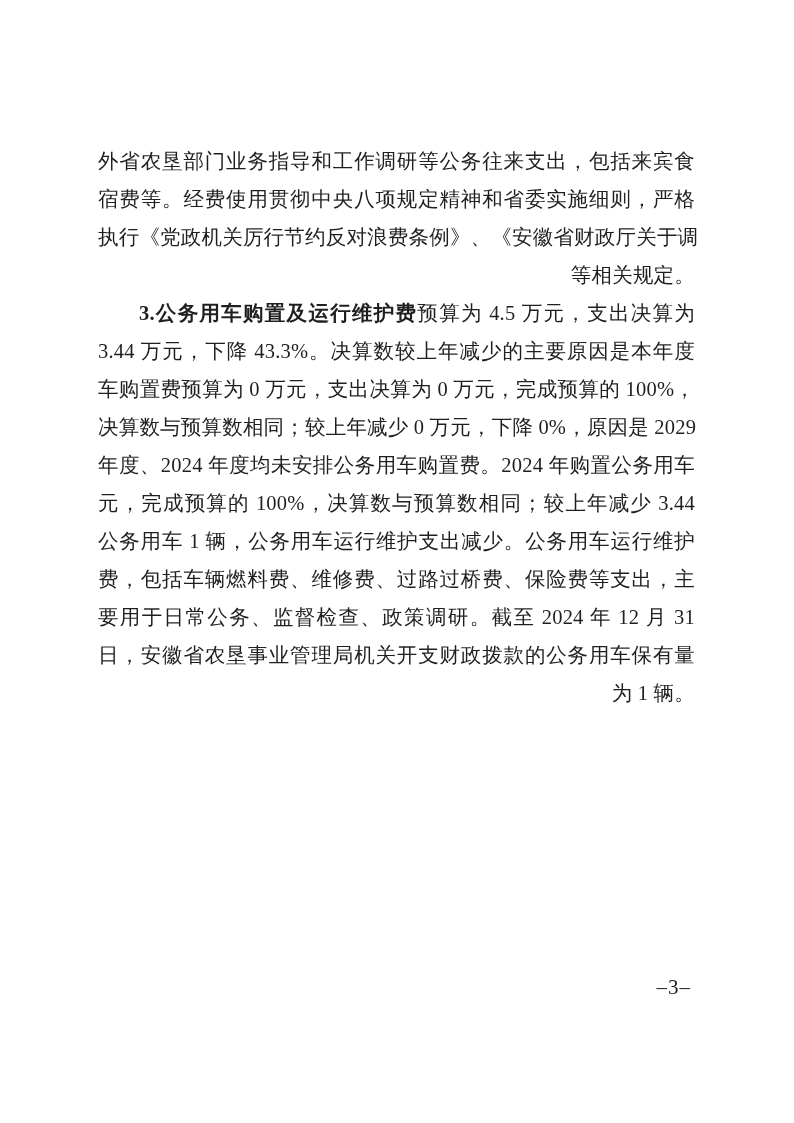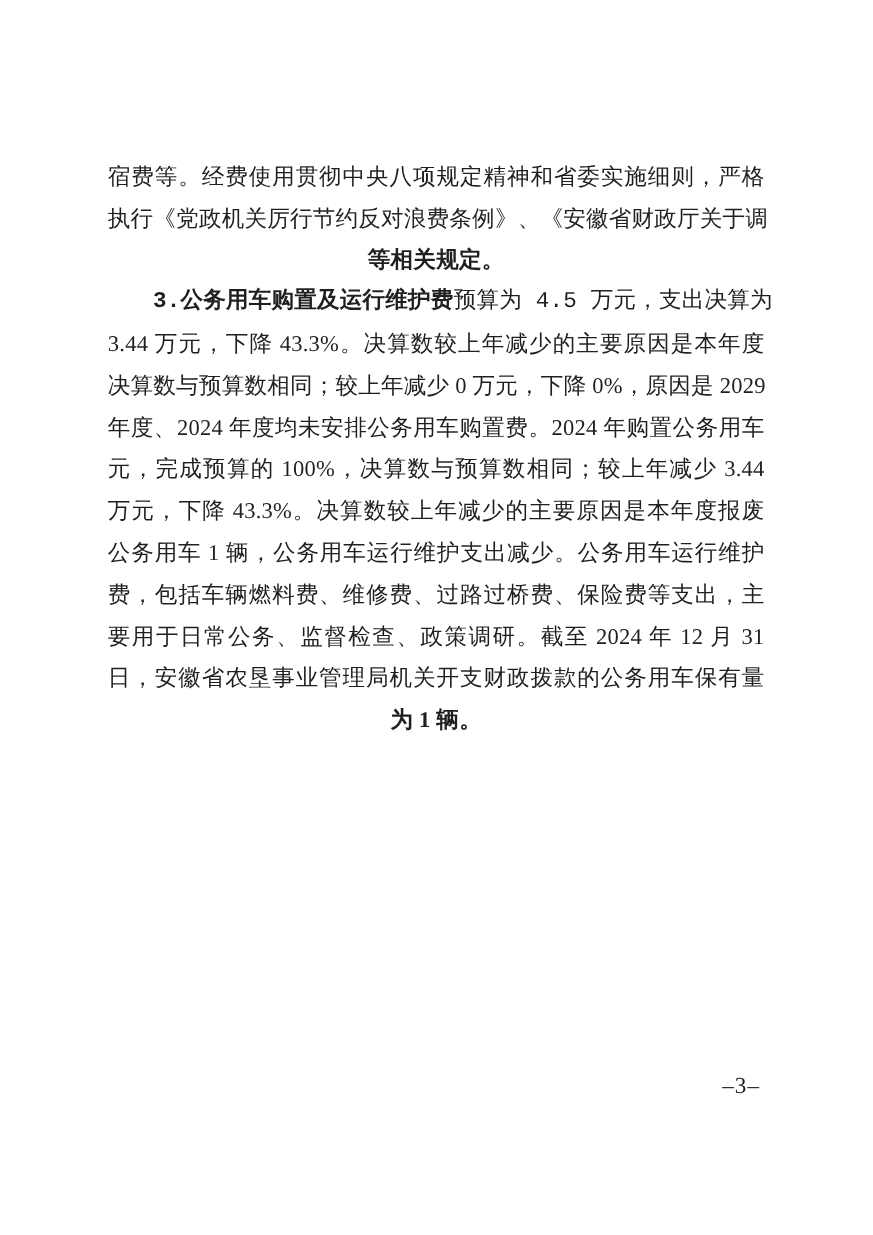--- a/index.html
+++ b/index.html
@@ -24,55 +24,54 @@
     font-size: 20.5px;
     line-height: 38px;
     letter-spacing: 0.2px;
   }
   .line {
     text-align: justify;
     text-align-last: justify;
     white-space: nowrap;
   }
   .line.end {
-    text-align: center;
+    text-align: right;
     text-align-last: auto;
-    font-weight: bold;
   }
   .line.indent {
     text-indent: 2em;
-    font-family: Liberation Mono, monospace;
   }
   .bold {
     font-weight: bold;
   }
   .page-number {
     position: absolute;
     top: 972px;
     right: 103px;
     font-size: 21px;
     line-height: 30px;
     color: #1f1f1f;
     letter-spacing: 1px;
   }
 </style>
 </head>
 <body>
 
 <div class="page">
   <div class="body-text">
+    <div class="line">外省农垦部门业务指导和工作调研等公务往来支出，包括来宾食</div>
     <div class="line">宿费等。经费使用贯彻中央八项规定精神和省委实施细则，严格</div>
     <div class="line">执行《党政机关厉行节约反对浪费条例》、《安徽省财政厅关于调</div>
     <div class="line end">等相关规定。</div>
     <div class="line indent"><span class="bold">3.公务用车购置及运行维护费</span><span>预算为 4.5 万元，支出决算为</span></div>
     <div class="line">3.44 万元，下降 43.3%。决算数较上年减少的主要原因是本年度</div>
+    <div class="line">车购置费预算为 0 万元，支出决算为 0 万元，完成预算的 100%，</div>
     <div class="line">决算数与预算数相同；较上年减少 0 万元，下降 0%，原因是 2029</div>
     <div class="line">年度、2024 年度均未安排公务用车购置费。2024 年购置公务用车</div>
     <div class="line">元，完成预算的 100%，决算数与预算数相同；较上年减少 3.44</div>
-    <div class="line">万元，下降 43.3%。决算数较上年减少的主要原因是本年度报废</div>
     <div class="line">公务用车 1 辆，公务用车运行维护支出减少。公务用车运行维护</div>
     <div class="line">费，包括车辆燃料费、维修费、过路过桥费、保险费等支出，主</div>
     <div class="line">要用于日常公务、监督检查、政策调研。截至 2024 年 12 月 31</div>
     <div class="line">日，安徽省农垦事业管理局机关开支财政拨款的公务用车保有量</div>
     <div class="line end">为 1 辆。</div>
   </div>
   <div class="page-number">–3–</div>
 </div>
 
 </body></html>

